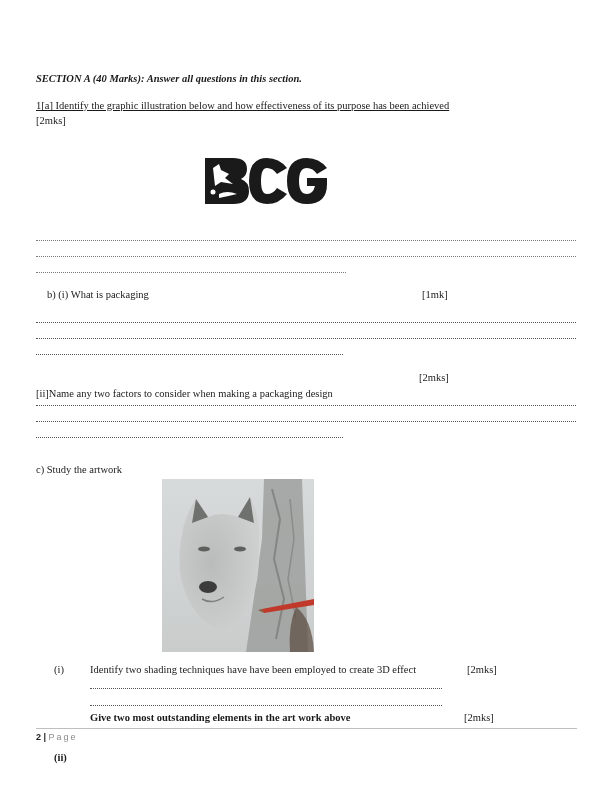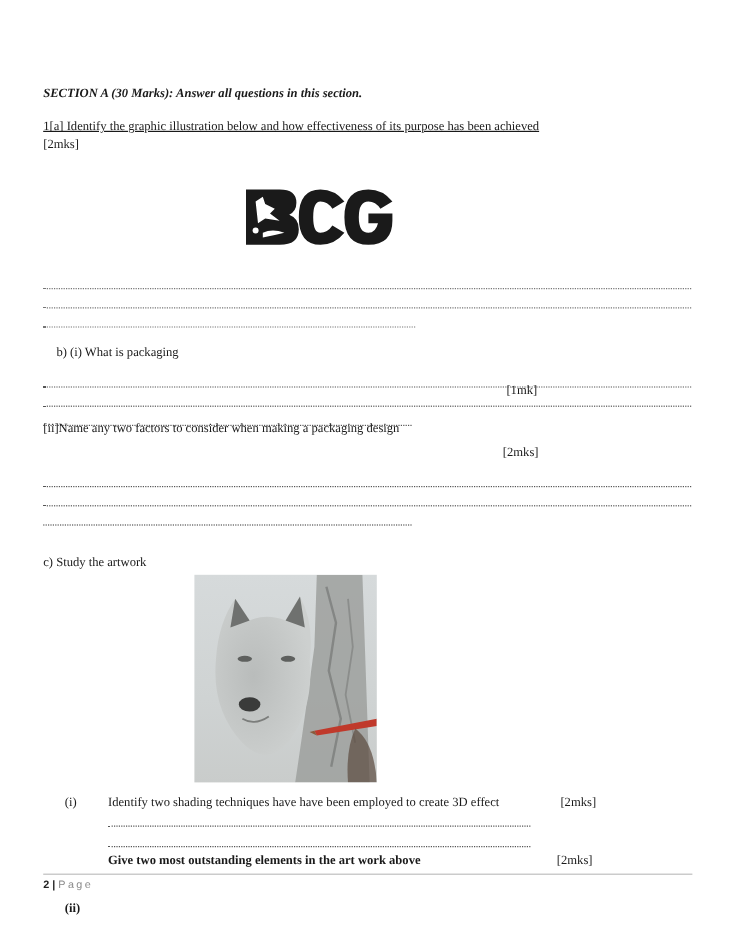--- a/index.html
+++ b/index.html
@@ -14,21 +14,21 @@
   .art { left: 162px; top: 479px; width: 152px; height: 173px; overflow: hidden;
          background: linear-gradient(180deg, #d6dadb 0%, #cfd3d3 60%, #c9cccb 100%); }
   .footer-rule { left: 36px; top: 728px; width: 541px; height: 0; border-top: 1px solid #bfbfbf; }
   .footer { left: 36px; top: 732px; font-family: "Liberation Sans", "DejaVu Sans", sans-serif; font-size: 9px; }
   .footer .num { font-weight: bold; color: #222; }
   .footer .pg { color: #8a8a8a; letter-spacing: 2px; }
 </style>
 </head>
 <body>
 
-<div class="abs section-title">SECTION A (30 Marks): Answer all questions in this section.</div>
+<div class="abs section-title">SECTION A (40 Marks): Answer all questions in this section.</div>
 
 <div class="abs text" style="left:36px; top:100px;text-decoration:underline;">1[a] Identify the graphic illustration below and how effectiveness of its purpose has been achieved</div>
 <div class="abs text" style="left:36px; top:115px;">[2mks]</div>
 
 <div class="abs logo">
   <svg width="126" height="54" viewBox="0 0 126 54">
 
     <path d="M2 4 H30 Q44 4 44 15 Q44 22 38 25 Q46 28 46 37 Q46 50 30 50 H2 Z" fill="#1a1a1a"></path>
 
     <path d="M10 14 L16 10 L18 16 L26 20 L22 24 L30 30 L18 28 L12 32 Z" fill="#fff"></path>
@@ -39,27 +39,27 @@
 
     <path d="M124 14 Q116 4 104 4 Q84 4 84 27 Q84 50 104 50 Q124 50 124 30 V24 H104 V32 H112 Q110 40 104 40 Q96 40 96 27 Q96 14 104 14 Q110 14 114 20 Z" fill="#1a1a1a"></path>
   </svg>
 </div>
 
 <div class="dots fine" style="left:36px; top:240px; width:540px;"></div>
 <div class="dots fine" style="left:36px; top:256px; width:540px;"></div>
 <div class="dots fine" style="left:36px; top:272px; width:310px;"></div>
 
 <div class="abs text" style="left:36px; top:289px;margin-left:11px;">b) (i) What is packaging</div>
-<div class="abs text" style="left:422px; top:289px;margin-top:31px;">[1mk]</div>
+<div class="abs text" style="left:422px; top:289px;">[1mk]</div>
 
 <div class="dots" style="left:36px; top:322px; width:540px;"></div>
 <div class="dots" style="left:36px; top:338px; width:540px;"></div>
 <div class="dots" style="left:36px; top:354px; width:307px;"></div>
 
-<div class="abs text" style="left:36px; top:352px;">[ii]Name any two factors to consider when making a packaging design</div>
+<div class="abs text" style="left:36px; top:388px;">[ii]Name any two factors to consider when making a packaging design</div>
 <div class="abs text" style="left:419px; top:372px;">[2mks]</div>
 
 <div class="dots" style="left:36px; top:405px; width:540px;"></div>
 <div class="dots" style="left:36px; top:421px; width:540px;"></div>
 <div class="dots" style="left:36px; top:437px; width:307px;"></div>
 
 <div class="abs text" style="left:36px; top:464px;">c) Study the artwork</div>
 
 <div class="abs art">
   <svg width="152" height="173" viewBox="0 0 152 173">

